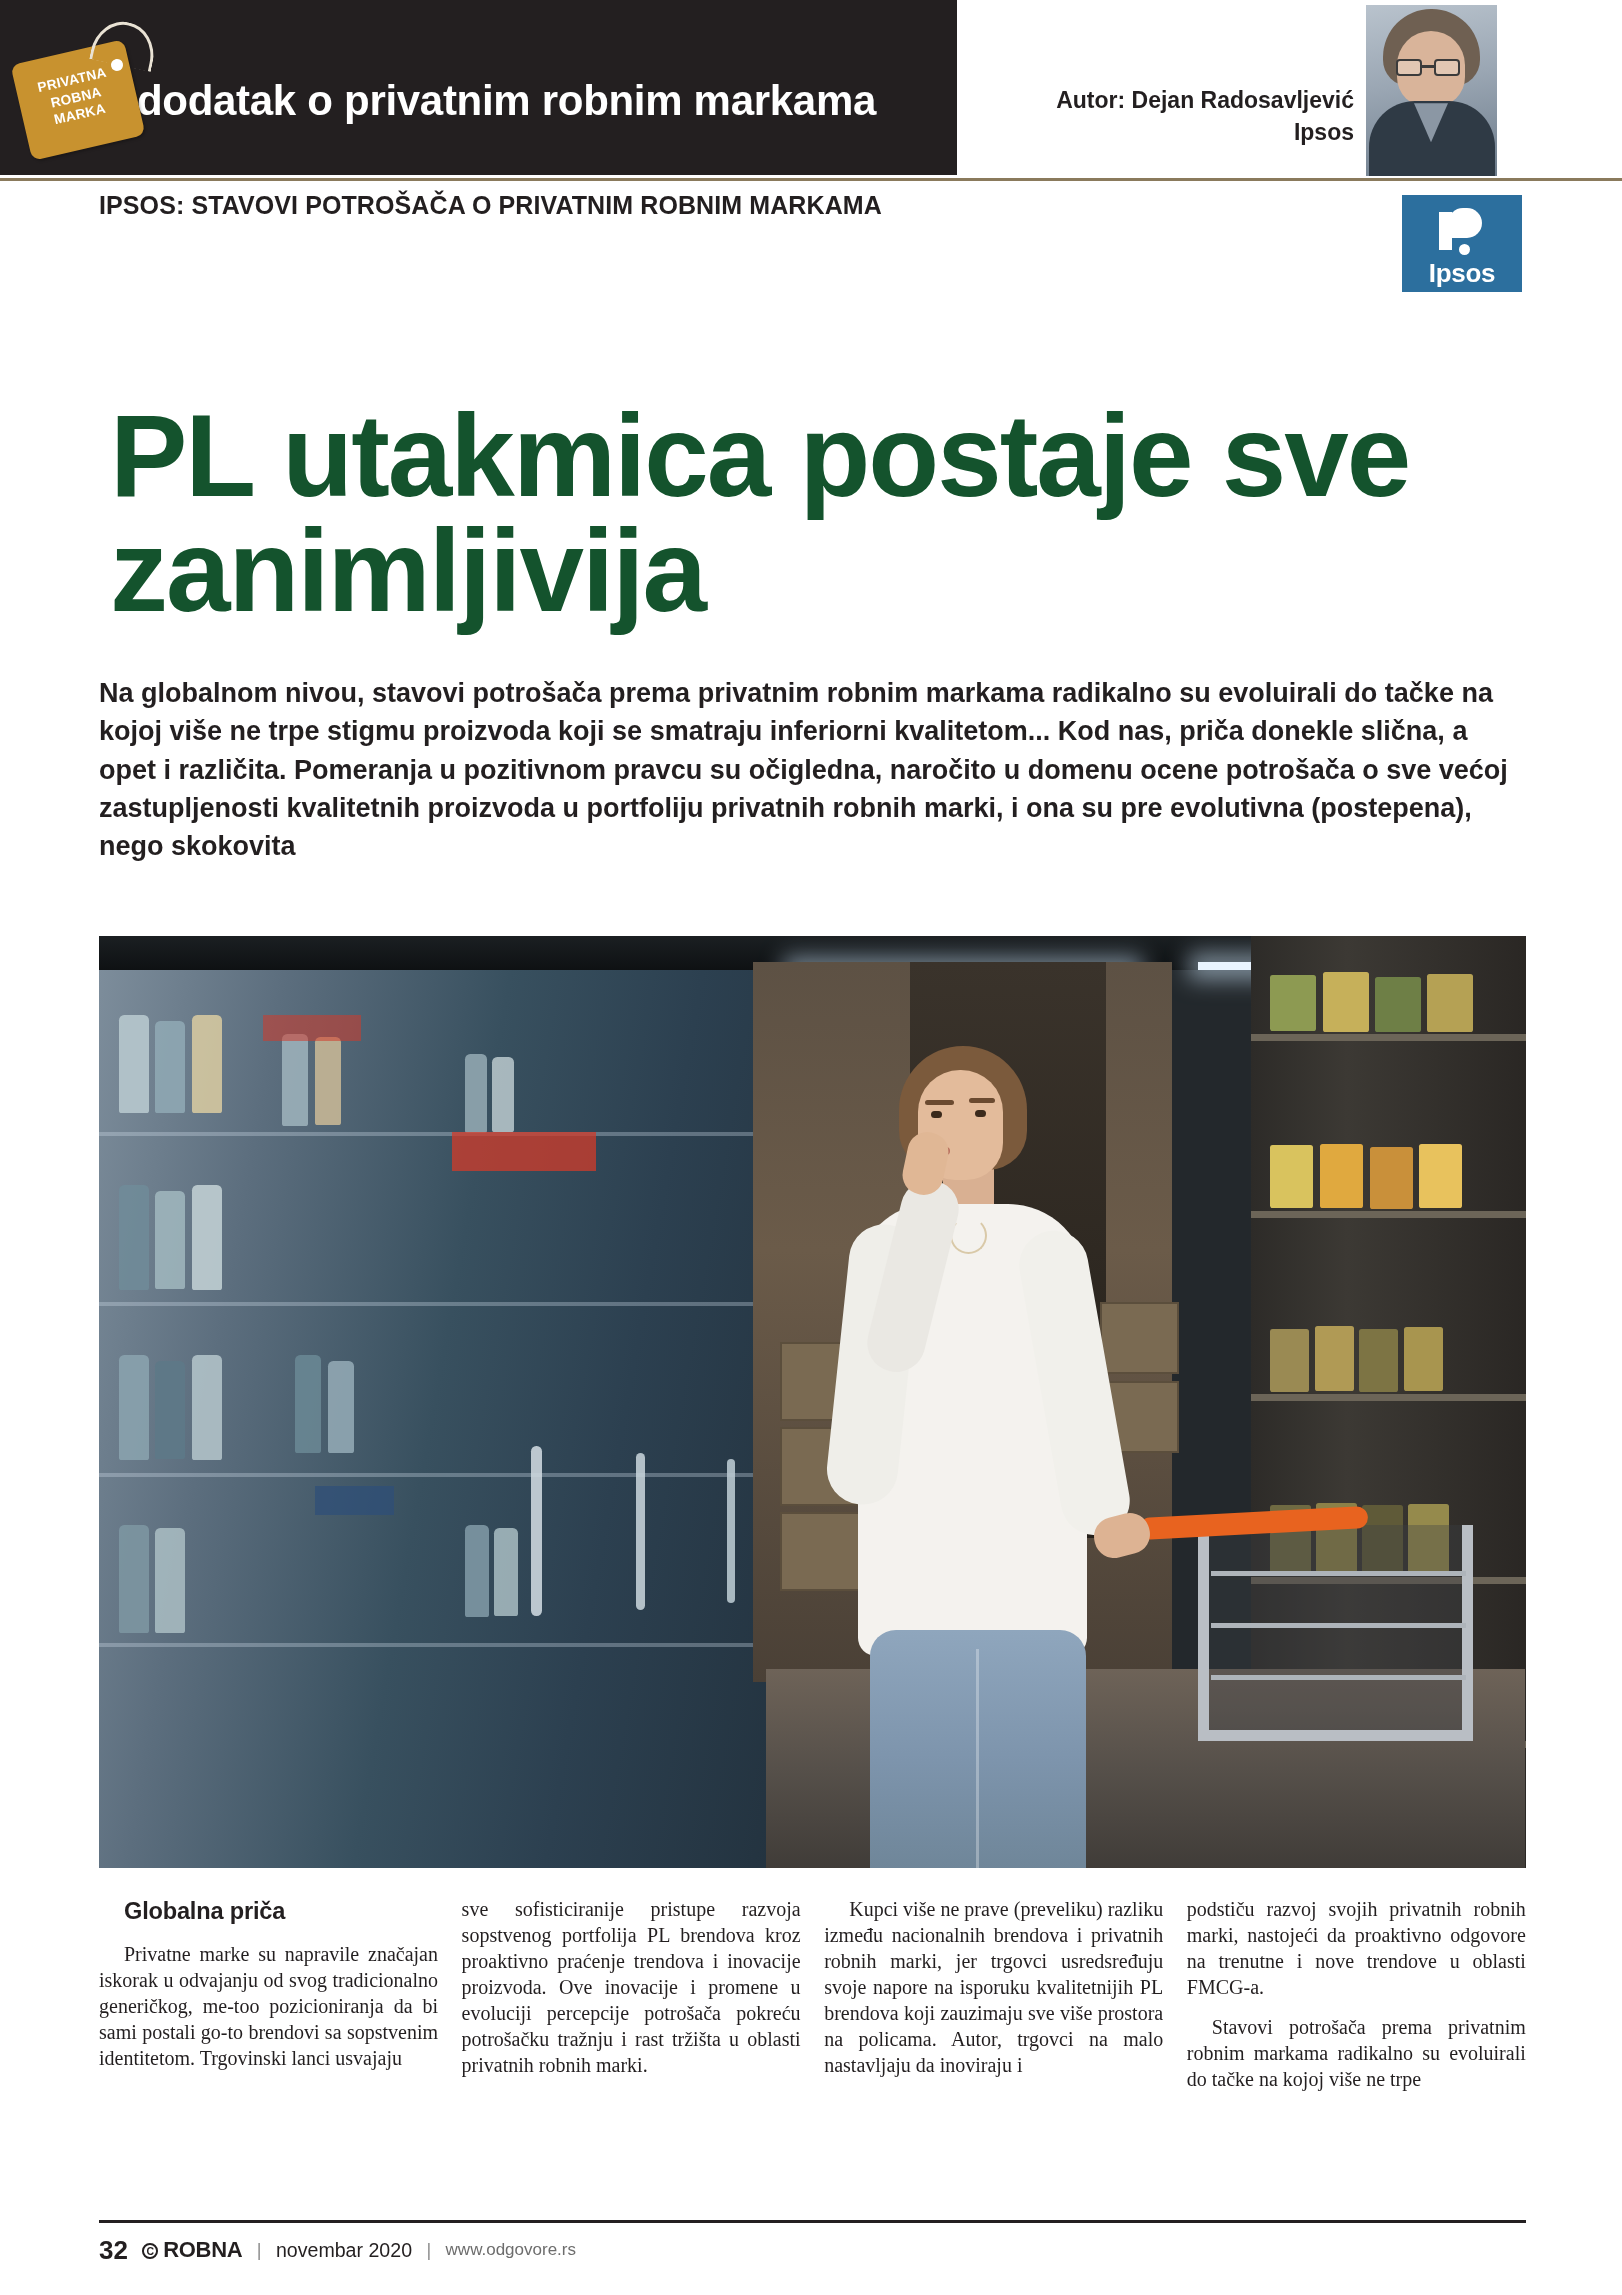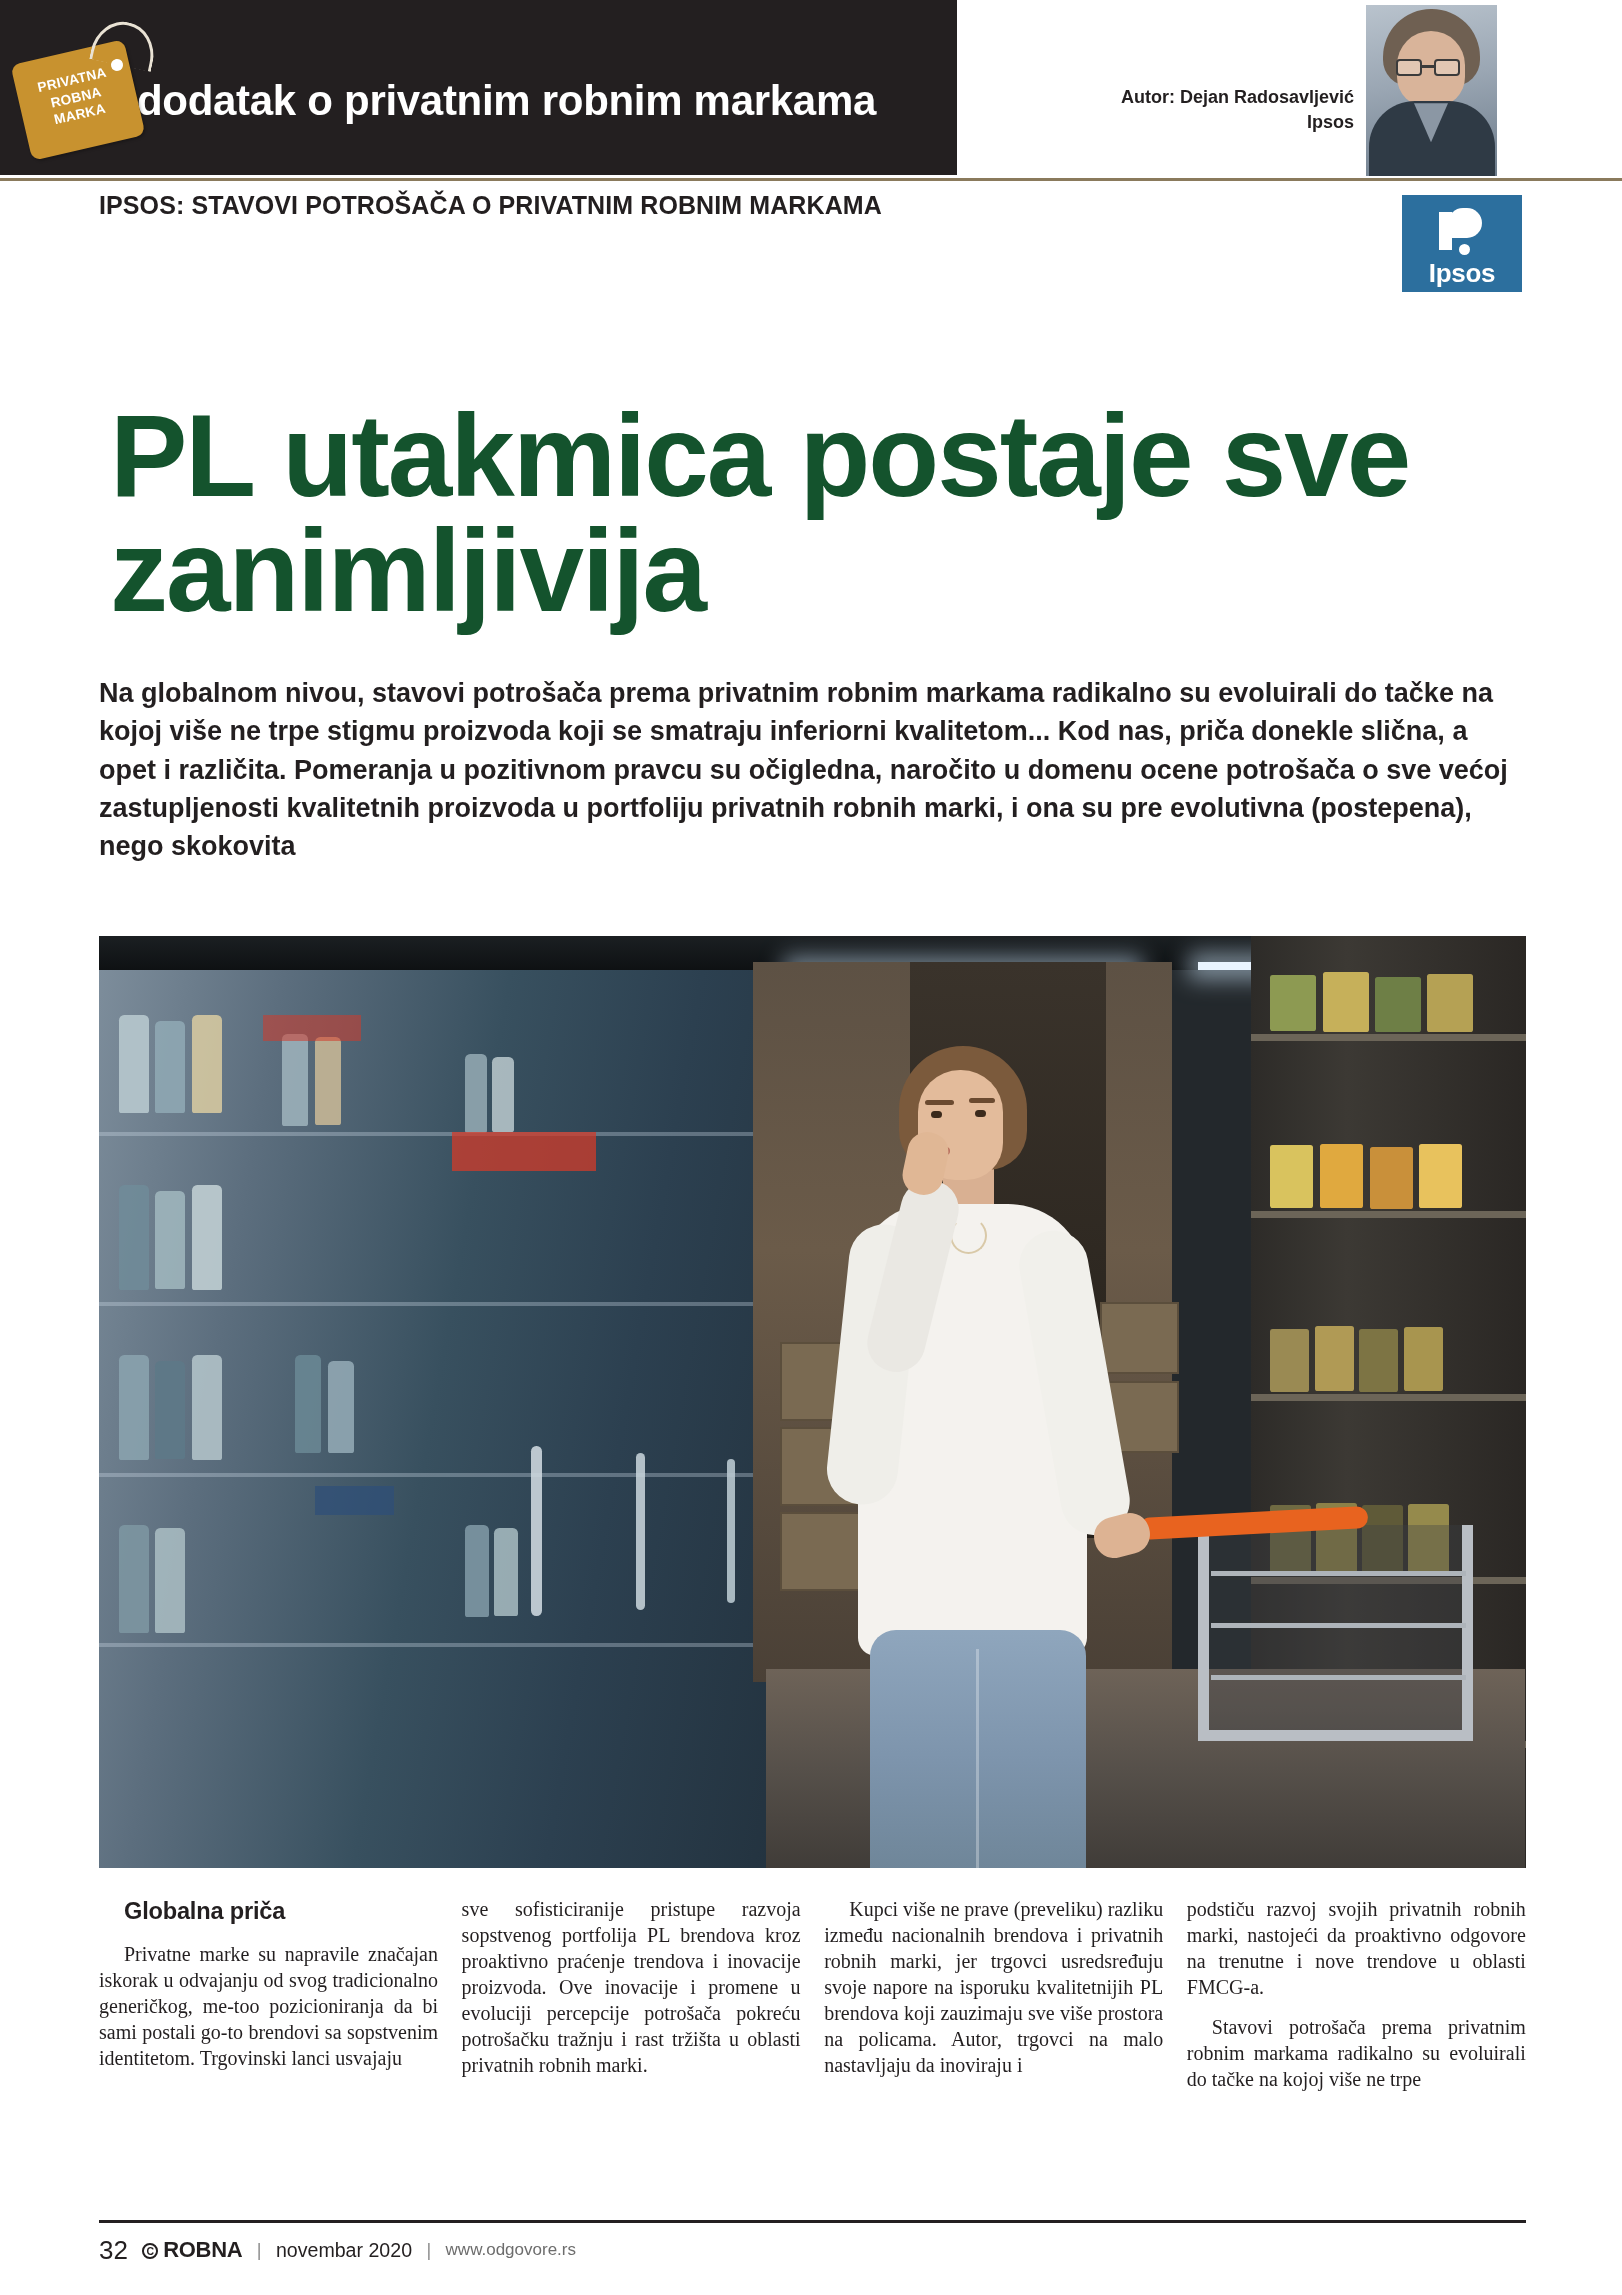--- a/index.html
+++ b/index.html
@@ -93,21 +93,21 @@
     line-height: 1.28;
     letter-spacing: 0.3px;
     z-index: 5;
   }
 
   .author-block {
     position: absolute;
     left: 968px; top: 85px;
     width: 386px;
     text-align: right;
-    font-size: 18px;
+    font-size: 23px;
     line-height: 1.38;
     color: #231f20;
     font-weight: bold;
   }
   .author-block .sub { font-weight: bold; }
 
   .author-photo {
     position: absolute;
     left: 1366px; top: 5.2px;
     width: 131px; height: 171px;
@@ -462,21 +462,21 @@
     position: absolute;
     left: 99px; top: 2227px;
     width: 1427px;
     height: 46px;
     display: flex;
     align-items: center;
     gap: 14.4px;
     font-size: 18.3px;
     color: #231f20;
   }
-  .pageno { font-size: 26px; font-weight: normal; }
+  .pageno { font-size: 26px; font-weight: bold; }
   .footer-sep { color: #8d8d8d; }
   .brand-store { font-size: 22px; font-weight: bold; letter-spacing: -0.3px; }
   .brand-c {
     display: inline-block;
     width: 15.7px; height: 15.7px;
     border: 2px solid #231f20;
     border-radius: 50%;
     font-size: 10.5px;
     line-height: 13px;
     text-align: center;

